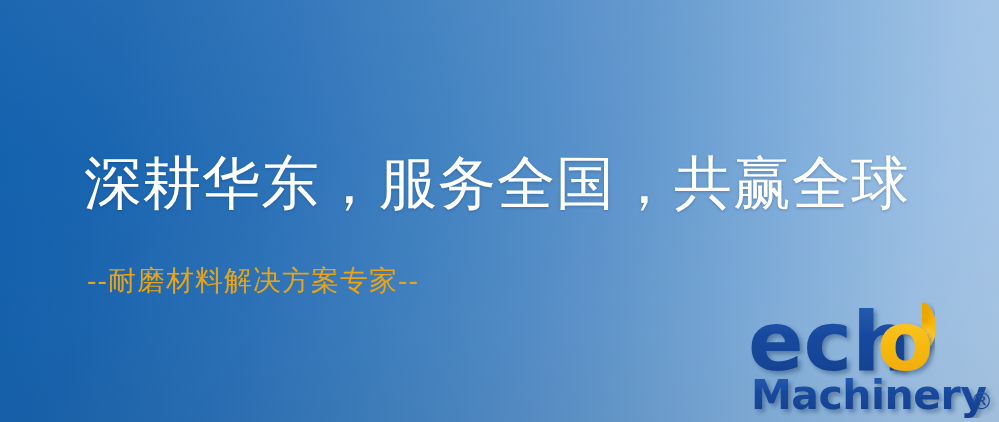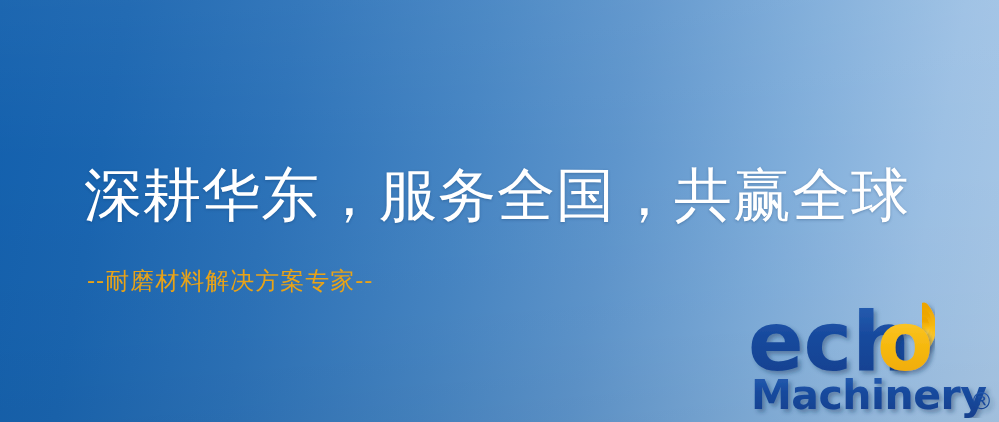--- a/index.html
+++ b/index.html
@@ -32,37 +32,37 @@
         rgba(255,255,255,0.045) 0%,
         rgba(255,255,255,0.0) 38%,
         rgba(0,0,0,0.02) 78%,
         rgba(0,0,0,0.045) 100%);
     pointer-events: none;
   }
 
   .headline {
     position: absolute;
     left: 84px;
-    top: 160px;
+    top: 148px;
     font-family: "DejaVu Serif", "Liberation Serif", serif;
     font-size: 58px;
     line-height: 70px;
     letter-spacing: 1px;
     color: #ffffff;
     white-space: nowrap;
     text-shadow: 0 1px 3px rgba(10,45,90,0.30);
     z-index: 3;
   }
 
   .subtitle {
     position: absolute;
     left: 87px;
     top: 266px;
     font-family: "DejaVu Serif", "Liberation Serif", serif;
-    font-size: 24px;
+    font-size: 28px;
     line-height: 30px;
     letter-spacing: 1px;
     color: #e9a317;
     white-space: nowrap;
     z-index: 3;
   }
 
   
   #logo {
     position: absolute;

